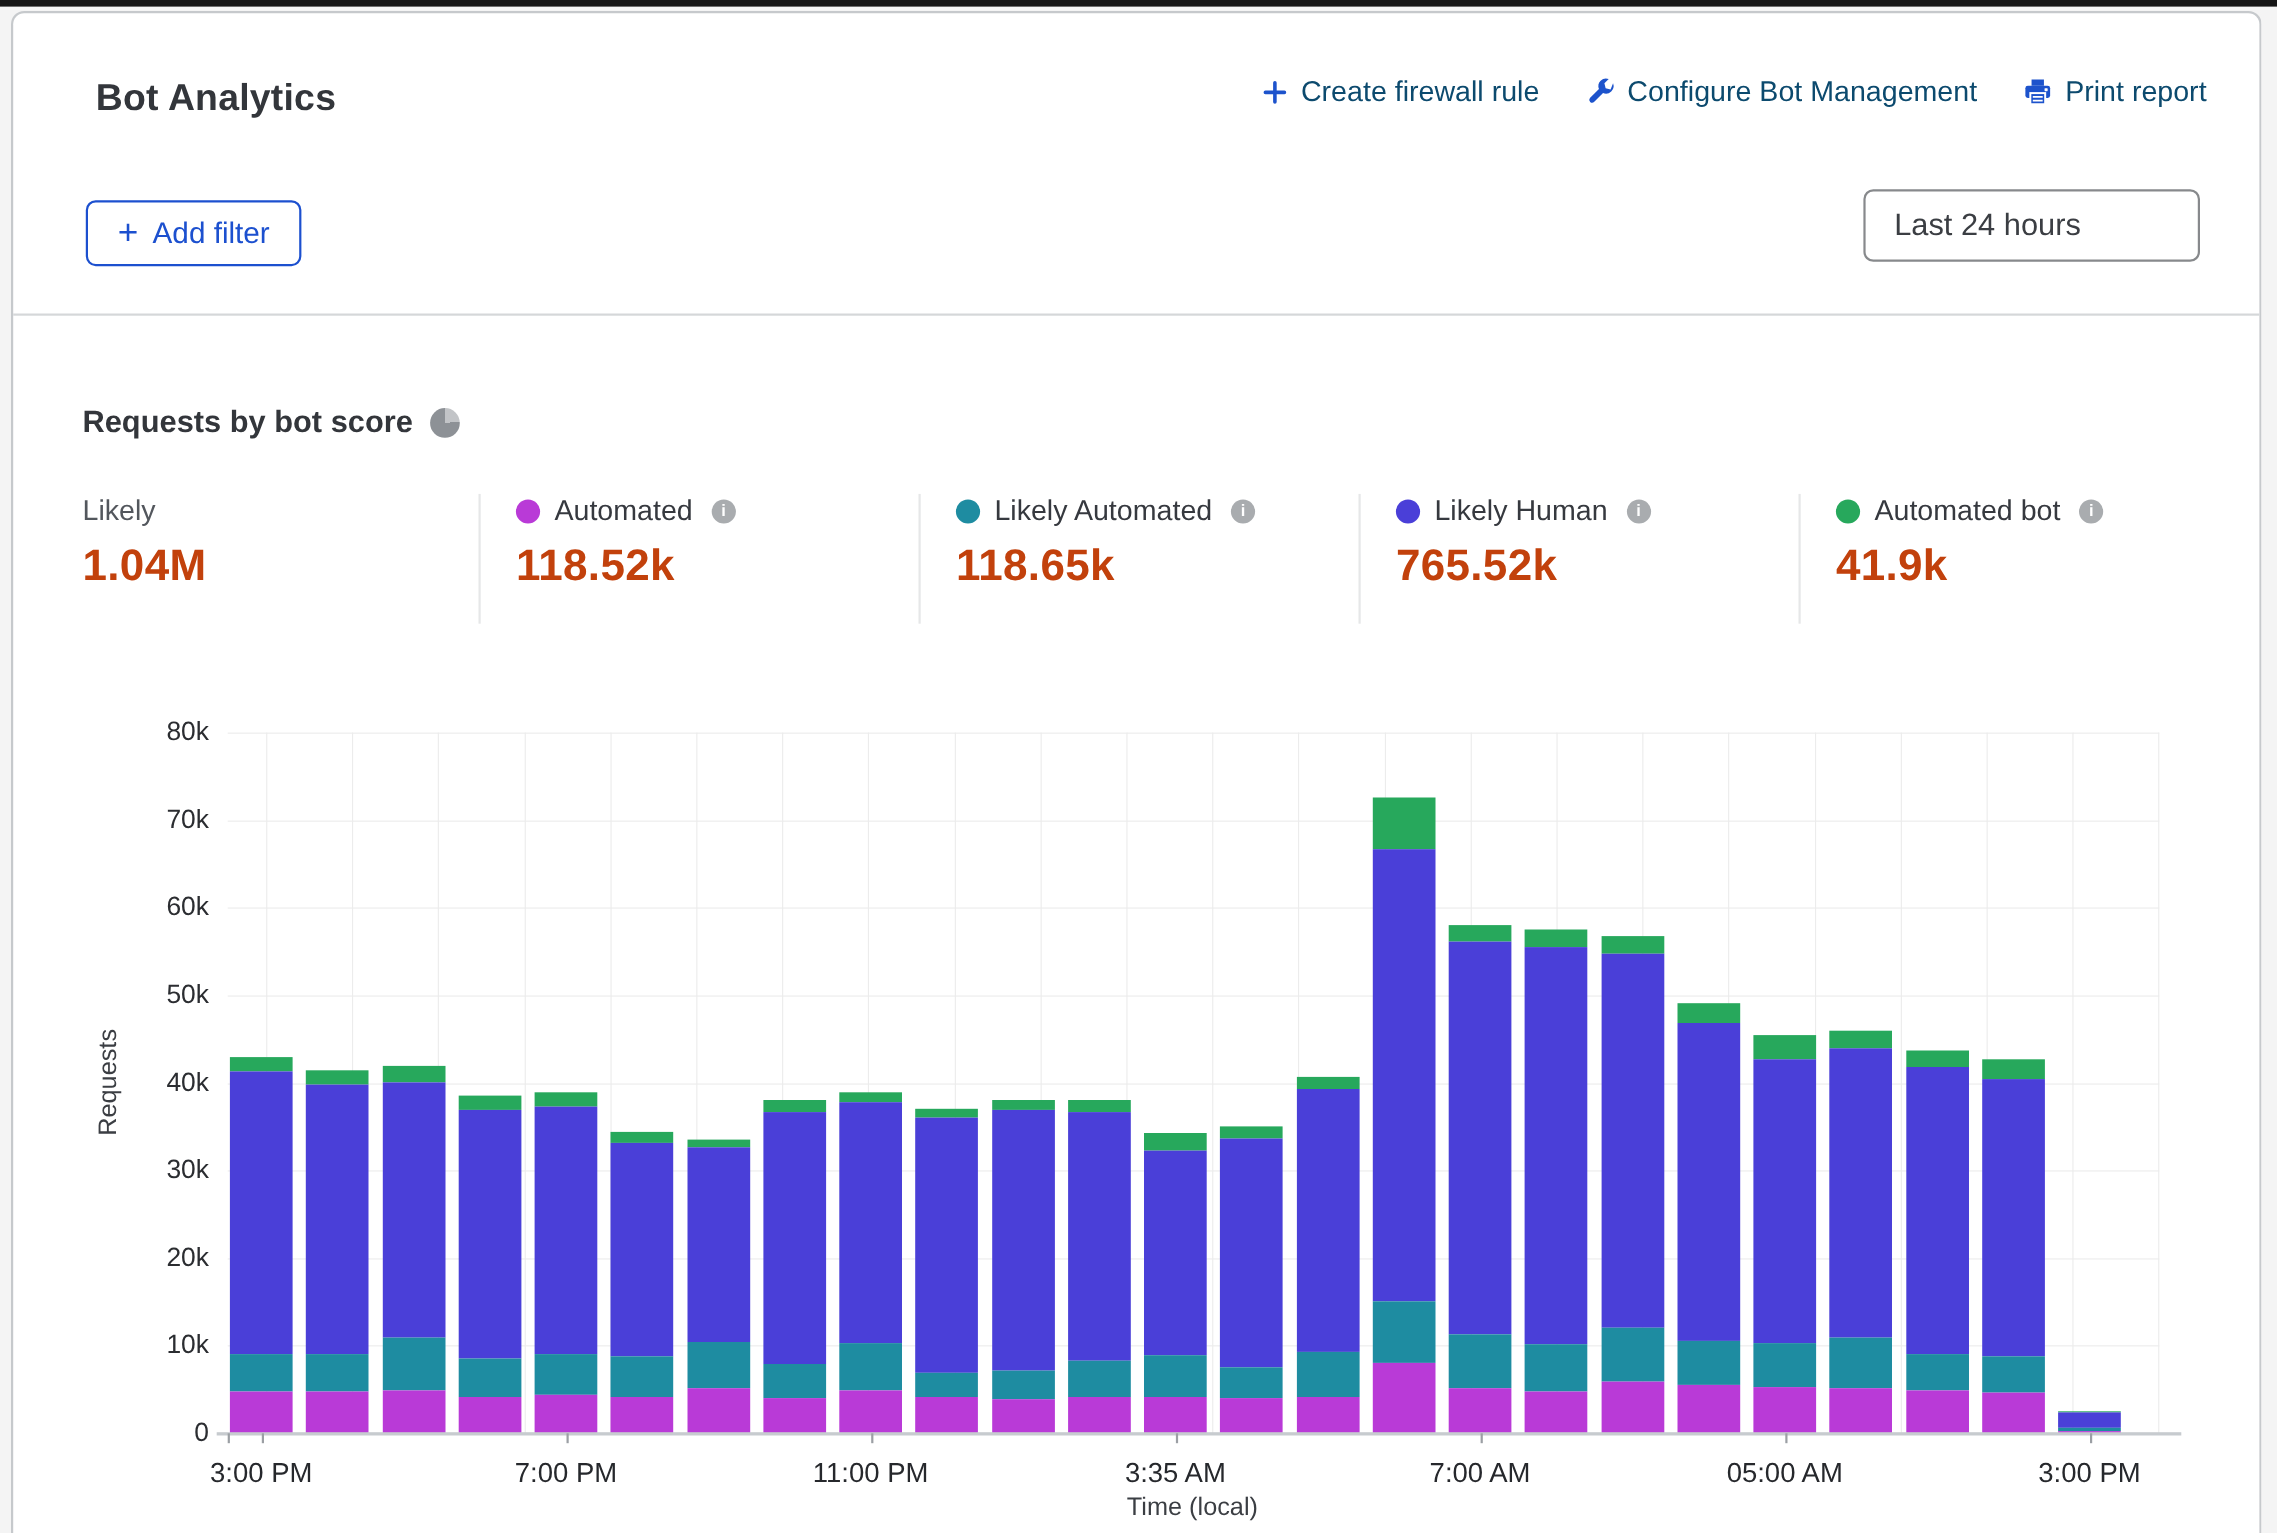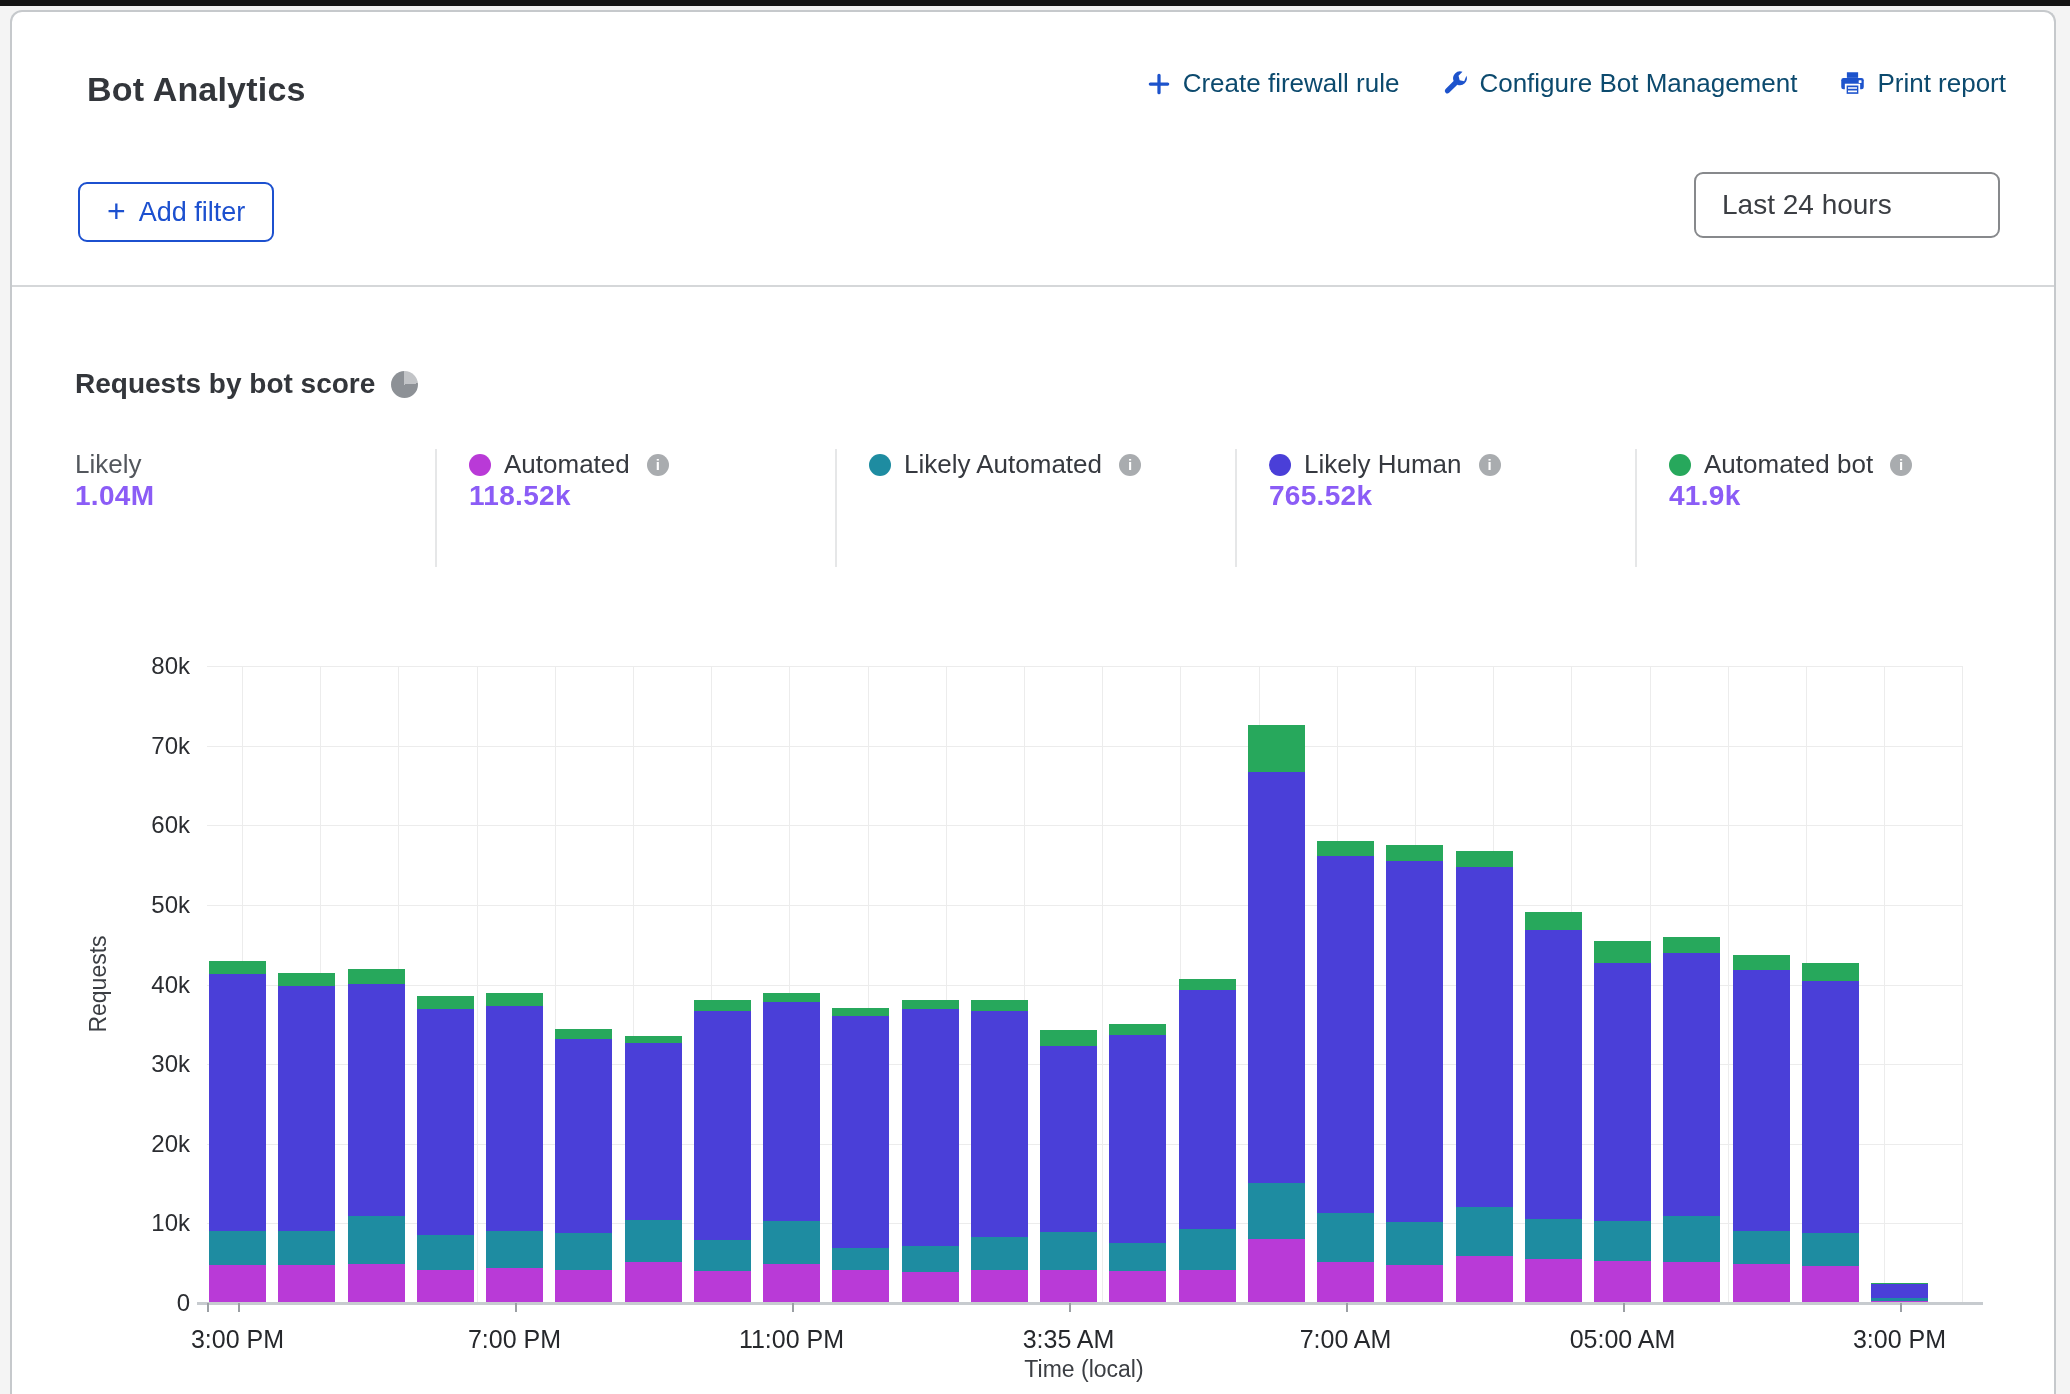--- a/index.html
+++ b/index.html
@@ -32,21 +32,21 @@
   .hdivider{position:absolute;left:0;top:273px;width:100%;border-top:2px solid #d5d7d9;}
   .section-row{position:absolute;left:63px;top:356px;display:flex;align-items:center;gap:16px;}
   .section-title{margin:0;font-size:28px;font-weight:700;color:#33363b;}
   .pie-icon{width:27px;height:27px;border-radius:50%;background:conic-gradient(#c2c4c7 0 85deg,#8d9196 85deg 360deg);box-shadow:inset 0 0 0 0 #fff;}
   
   .stat{position:absolute;top:437px;}
   .stat-label{font-size:26px;color:#53575d;}
   .stat-head{display:flex;align-items:center;gap:13px;font-size:26px;color:#36393f;}
   .dot{width:22px;height:22px;border-radius:50%;flex:0 0 auto;}
   .info-icon{width:22px;height:22px;border-radius:50%;background:#a9acaf;color:#fff;font-size:15px;font-weight:700;display:flex;align-items:center;justify-content:center;margin-left:4px;font-style:normal;cursor:pointer;}
-  .stat-value{font-size:28px;font-weight:700;color:#8b5cf6;letter-spacing:.3px;}
+  .stat-value{margin-top:12px;font-size:40px;font-weight:700;color:#c2410c;letter-spacing:.3px;}
   .vdiv{position:absolute;top:437px;width:0;height:118px;border-left:2px solid #e6e7e8;}
   
   .y-axis-title{position:absolute;left:86px;top:972px;transform:translate(-50%,-50%) rotate(-90deg);font-size:23px;color:#3b3e43;white-space:nowrap;}
   .plot{position:absolute;left:195px;top:654px;width:1756px;height:637px;}
   .hgrid{position:absolute;left:0;width:100%;height:1px;background:#ececec;}
   .vgrid{position:absolute;top:0;width:1px;height:100%;background:#ececec;}
   .axis-line{position:absolute;left:-10px;width:1786px;height:3px;background:#c7cbcf;bottom:-2px;}
   .tickmark{position:absolute;width:2px;height:9px;background:#9b9fa4;top:637px;}
   .ytick{position:absolute;width:80px;text-align:right;font-size:24px;color:#2b2d31;}
   .xtick{position:absolute;width:170px;text-align:center;font-size:25px;color:#26282c;white-space:nowrap;}
@@ -124,20 +124,21 @@
     </div>
     <div class="stat-value">118.52k</div>
   </div>
   <div class="vdiv" style="left:823px;"></div>
   <div class="stat" style="left:857px;">
     <div class="stat-head">
       <span class="dot" style="background: rgb(30, 140, 161);"></span>
       <span>Likely Automated</span>
       <span class="info-icon">i</span>
     </div>
+    <div class="stat-value">118.65k</div>
   </div>
   <div class="vdiv" style="left:1223px;"></div>
   <div class="stat" style="left:1257px;">
     <div class="stat-head">
       <span class="dot" style="background: rgb(74, 63, 216);"></span>
       <span>Likely Human</span>
       <span class="info-icon">i</span>
     </div>
     <div class="stat-value">765.52k</div>
   </div>

